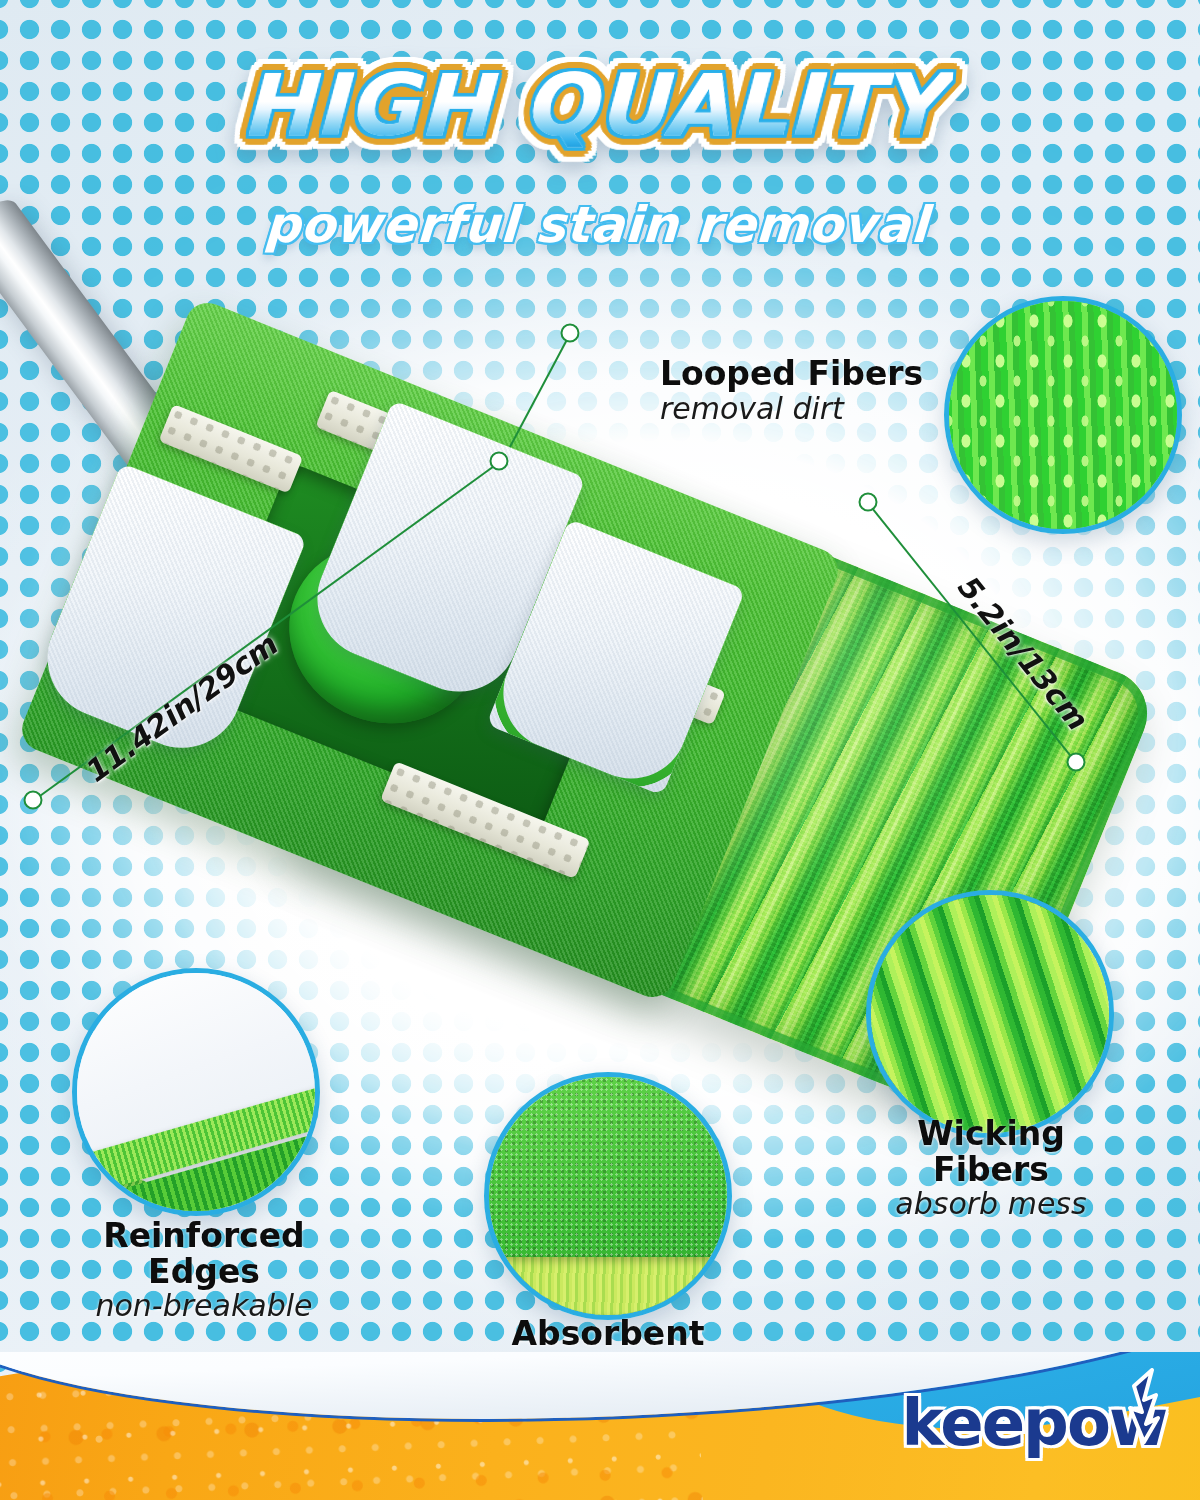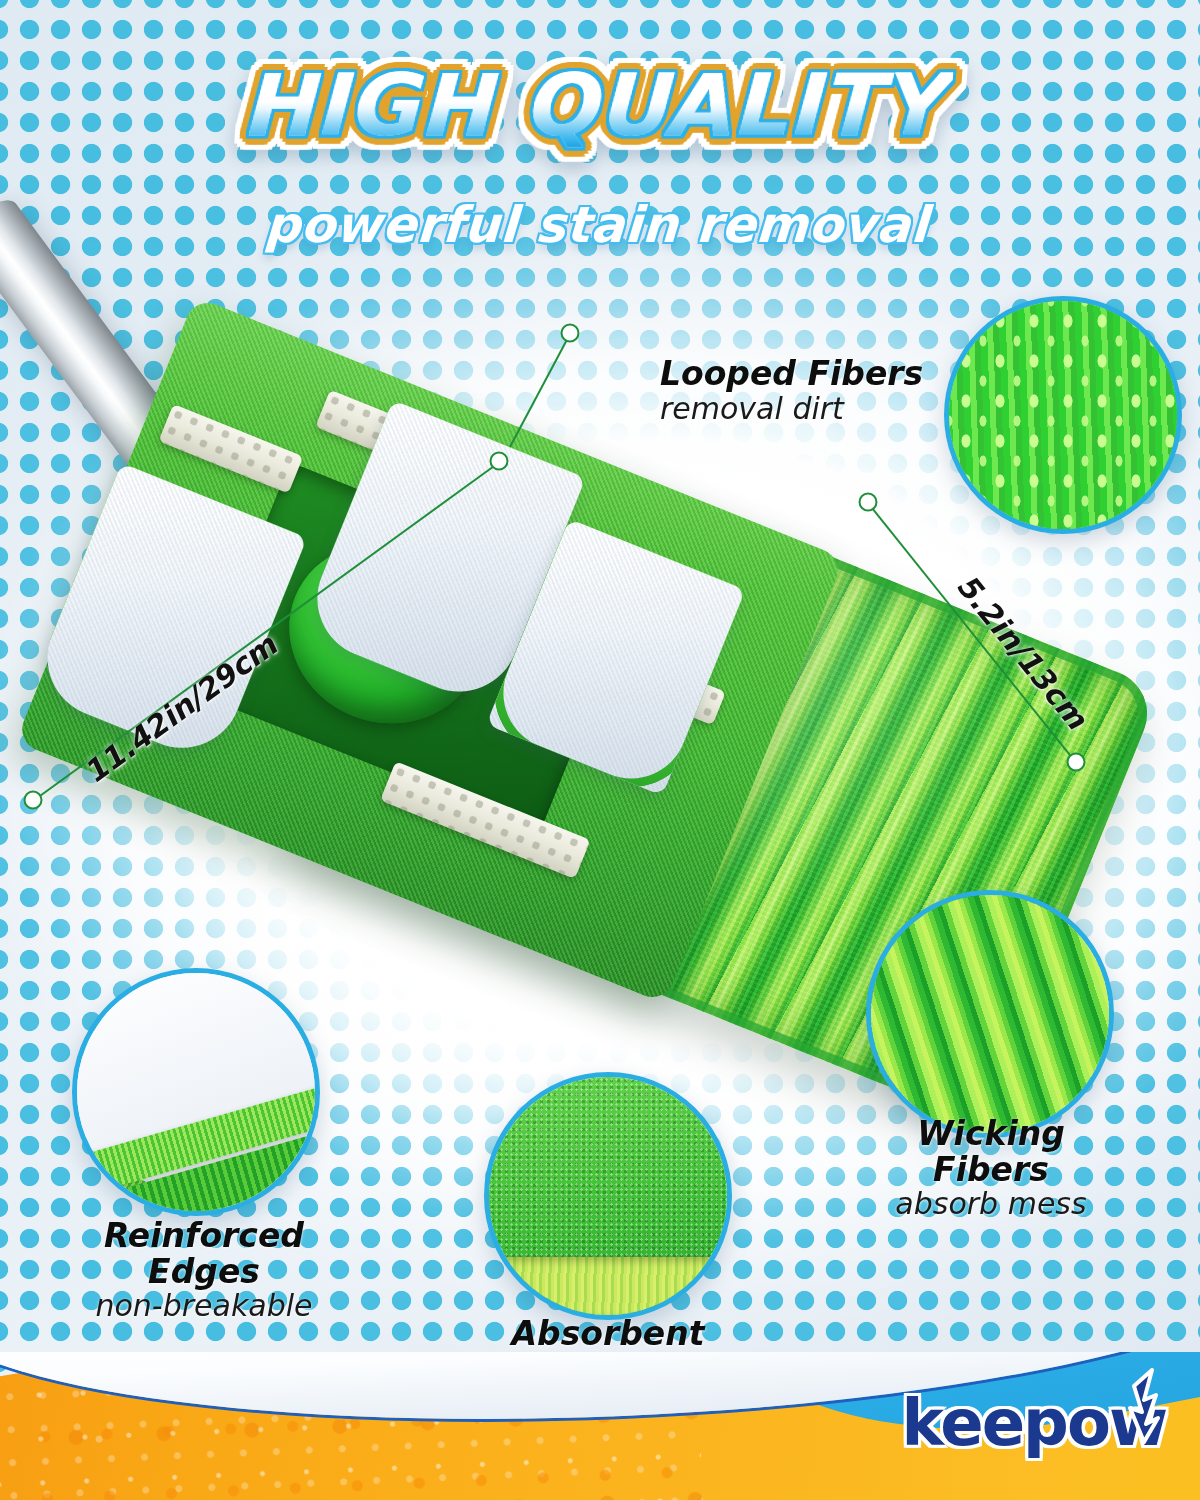--- a/index.html
+++ b/index.html
@@ -335,21 +335,21 @@
   .leader{ position:absolute; z-index:30; }
   .leader .ln{
     position:absolute; left:0; top:0; height:0;
     border-top:2px solid #1f8f3a; transform-origin:left center;
   }
 
   
   .feat{ position:absolute; z-index:36; }
   .feat .t1{
     font-family:"DejaVu Sans", sans-serif;
-    font-weight:bold; font-style:italic;
+    font-weight:bold; 
     font-size:33px; color:#0d0d0d; line-height:1.08;
     text-shadow:0 1px 3px rgba(255,255,255,.9);
   }
   .feat .t2{
     font-family:"DejaVu Sans", sans-serif;
     font-style:italic; font-size:30px; color:#1a1a1a; line-height:1.12;
     text-shadow:0 1px 3px rgba(255,255,255,.9);
   }
   #feat-looped{ left:660px; top:356px; text-align:left; }
   #feat-wicking{ left:866px; top:1116px; width:250px; text-align:center; }

